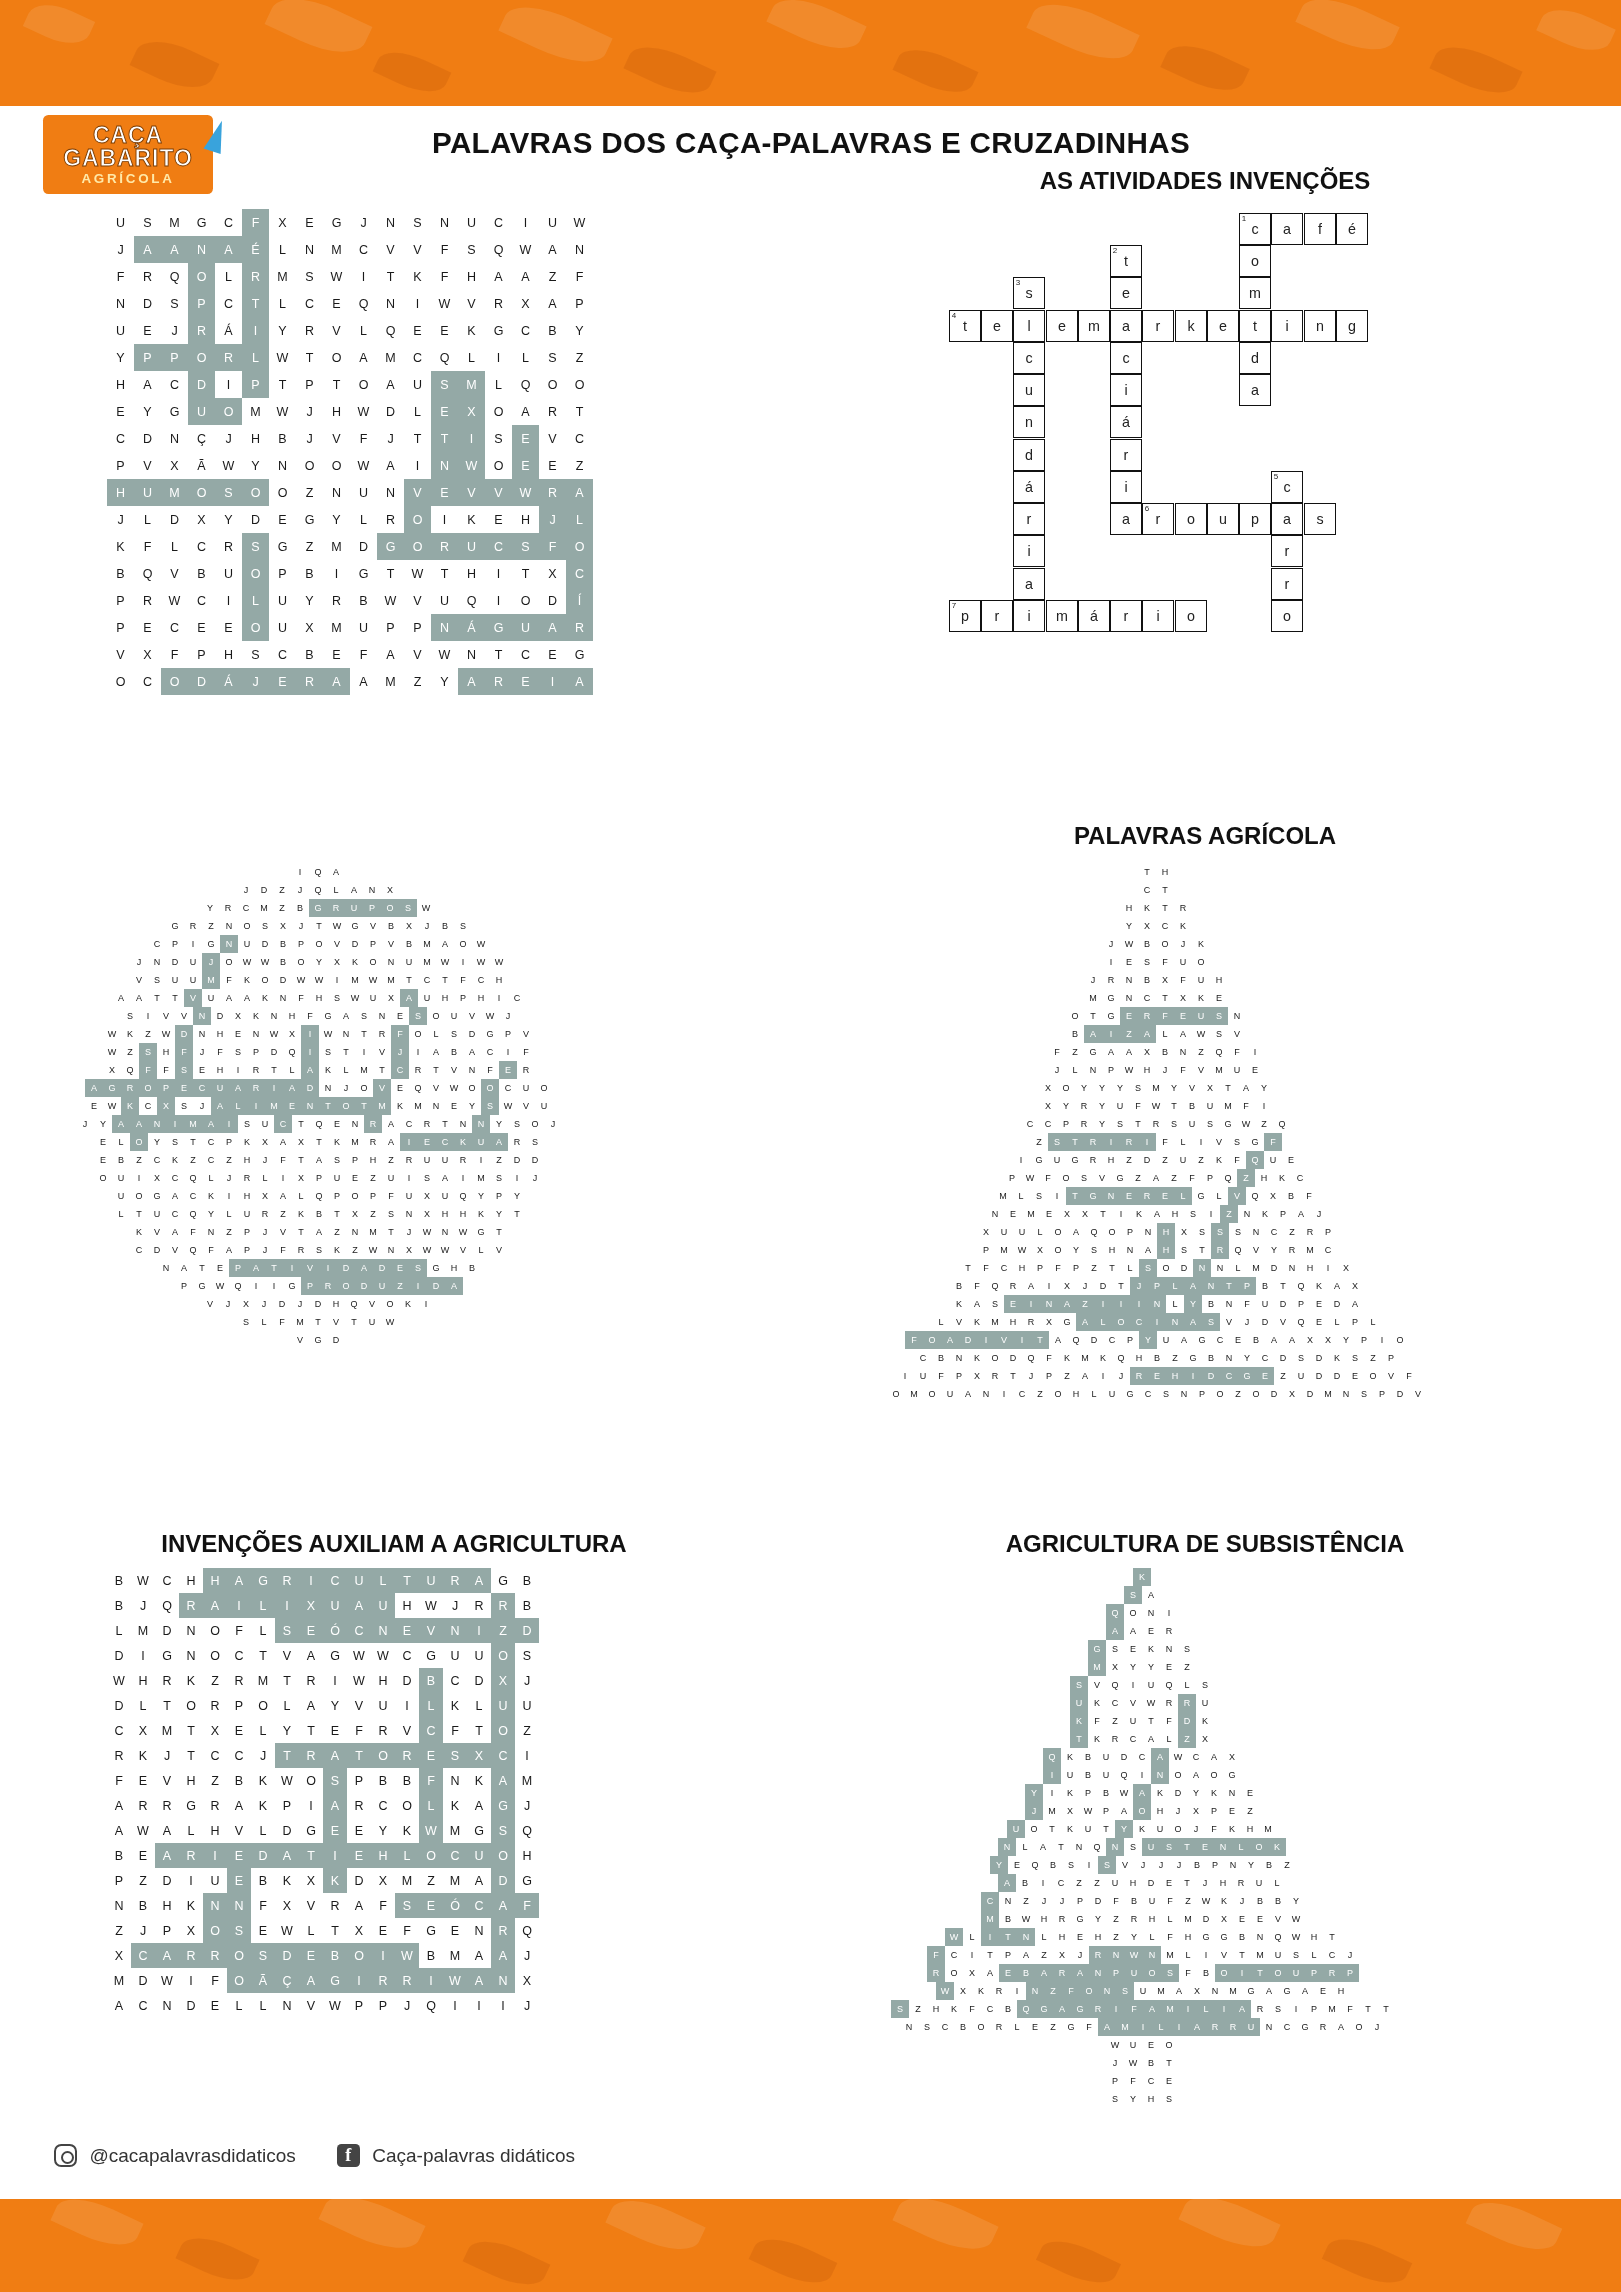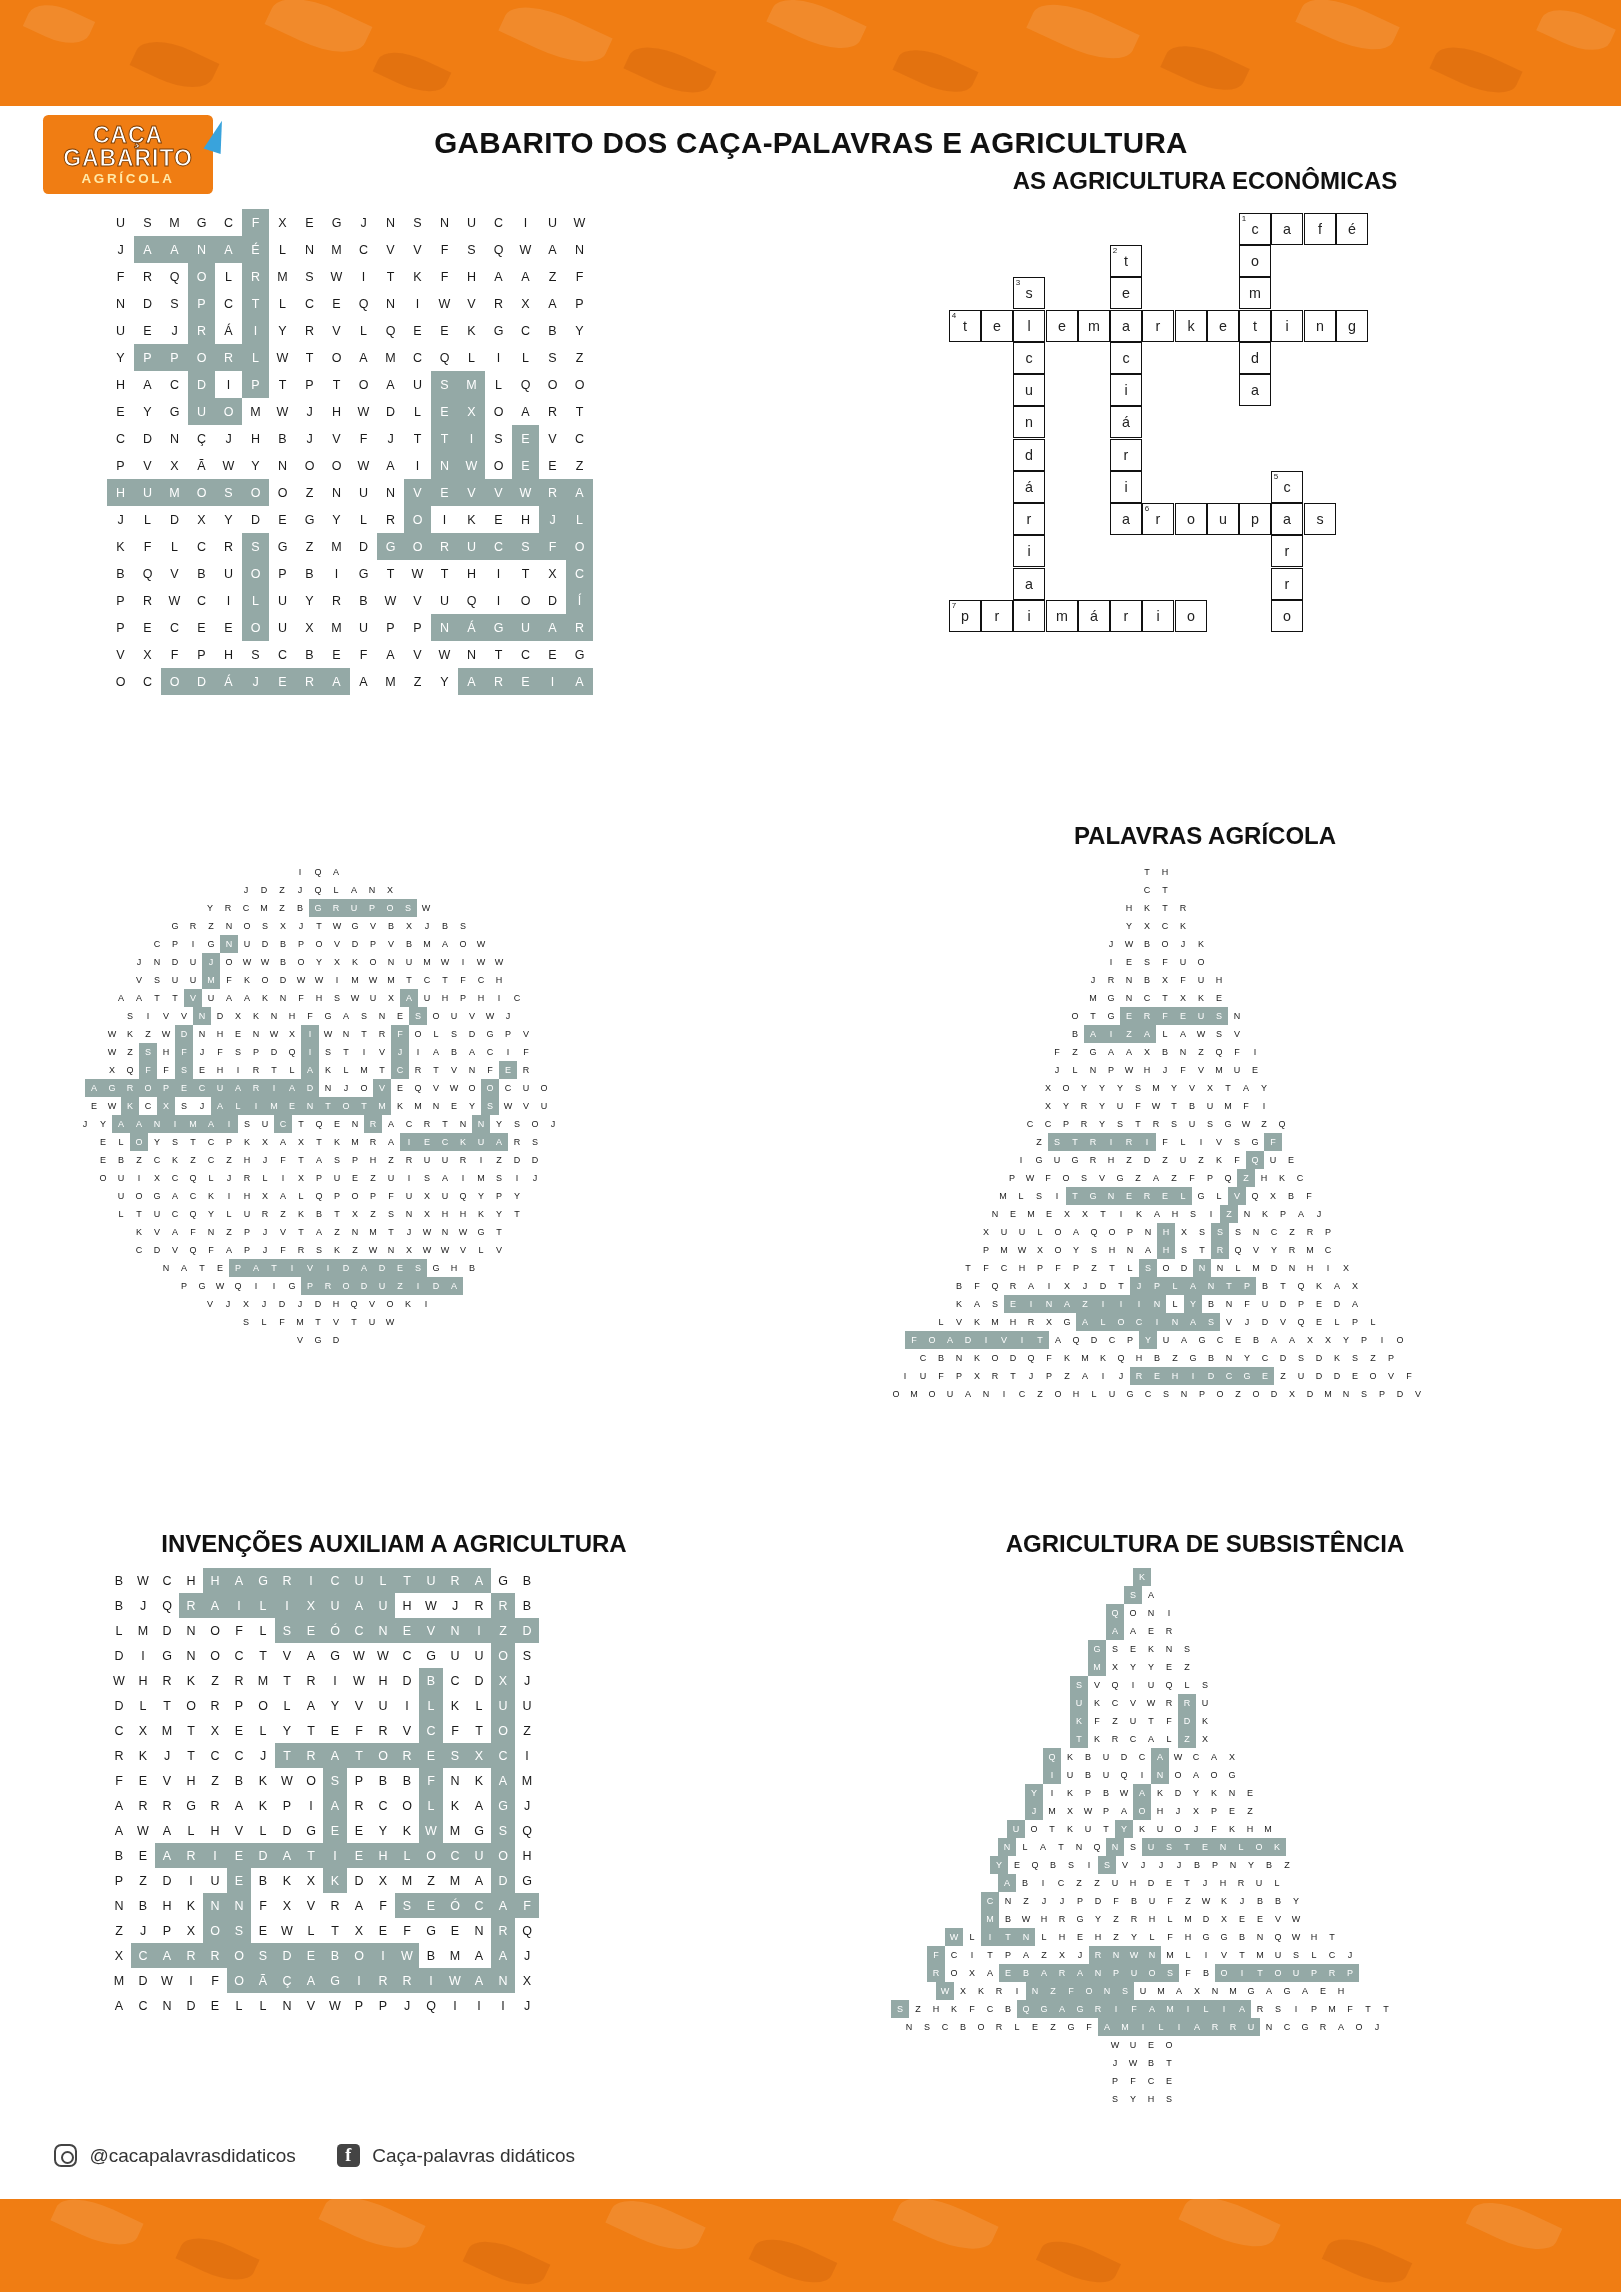--- a/index.html
+++ b/index.html
@@ -132,23 +132,23 @@
 
 <div class="page">
 
   <div class="logo">
     <div class="l1">CAÇA</div>
     <div class="l2">GABARITO</div>
     <div class="l3">AGRÍCOLA</div>
     <div class="pencil"></div>
   </div>
 
-  <div class="main-title">GABARITO DOS CAÇA-PALAVRAS E AGRICULTURA</div>
+  <div class="main-title">PALAVRAS DOS CAÇA-PALAVRAS E CRUZADINHAS</div>
 
-  <div class="sec-title" style="top:61px; left:788px; width:834px;">AS AGRICULTURA ECONÔMICAS</div>
+  <div class="sec-title" style="top:61px; left:788px; width:834px;">AS ATIVIDADES INVENÇÕES</div>
   <div class="sec-title" style="top:716px; left:788px; width:834px;">PALAVRAS AGRÍCOLA</div>
   <div class="sec-title" style="top:1424px; left:0; width:788px;">INVENÇÕES AUXILIAM A AGRICULTURA</div>
   <div class="sec-title" style="top:1424px; left:788px; width:834px;">AGRICULTURA DE SUBSISTÊNCIA</div>
 
   <div class="grid g-solos" id="grid-solos" style="top:103px; left:107px;">
       <div class="row" style="margin-left: 0px;">
         <div class="cell">U</div>
         <div class="cell">S</div>
         <div class="cell">M</div>
         <div class="cell">G</div>

